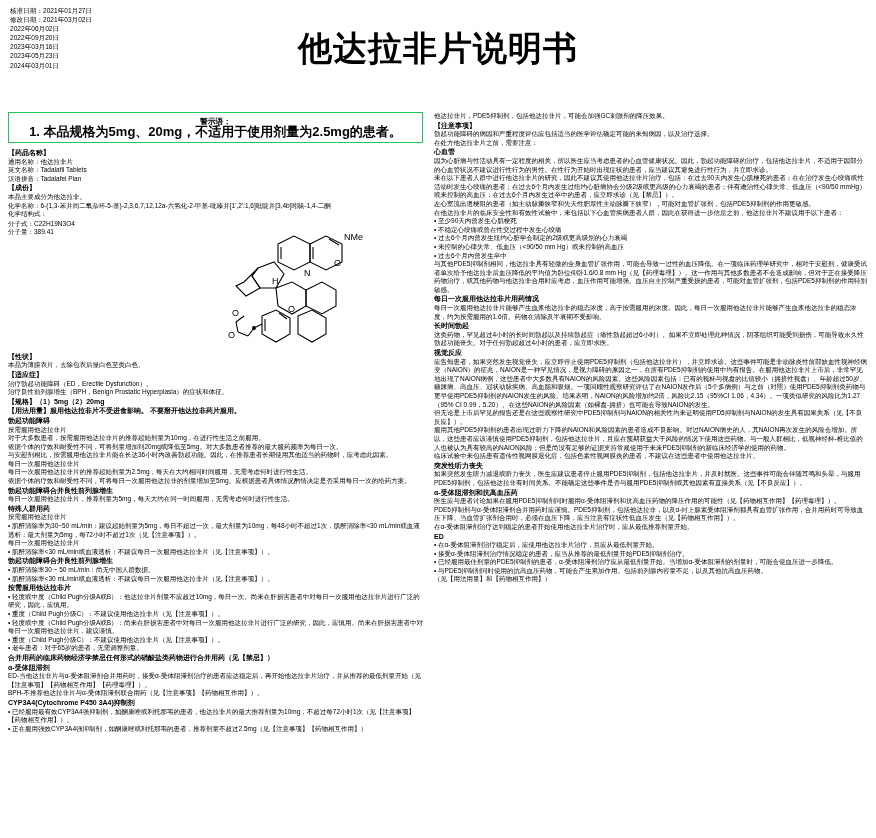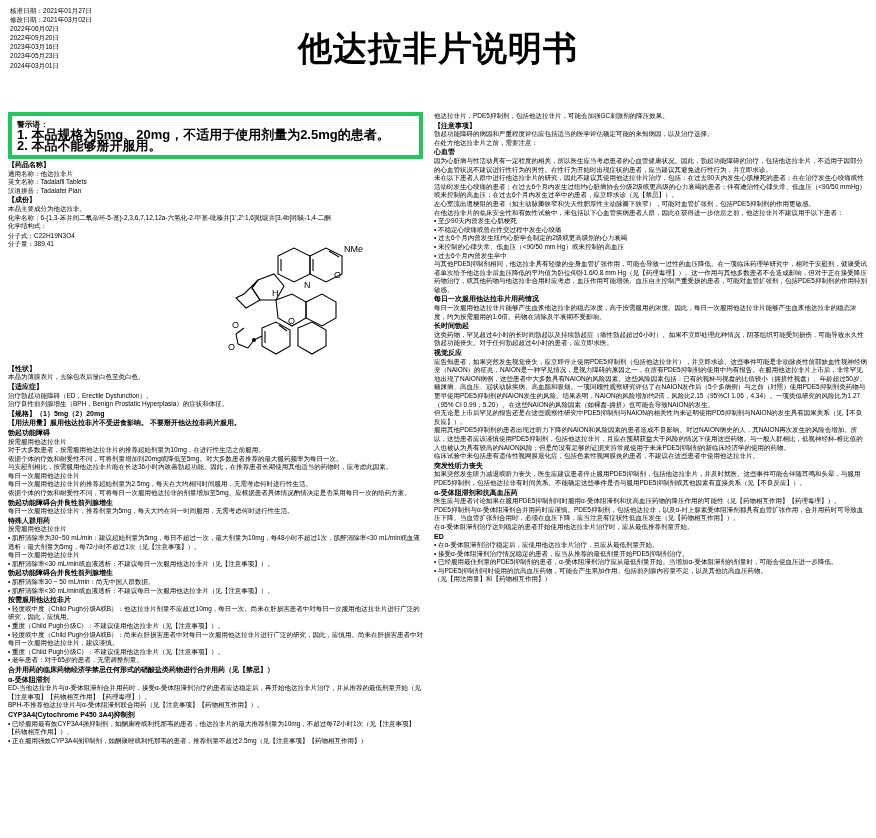--- a/index.html
+++ b/index.html
@@ -16,26 +16,26 @@
   
   .dates{position:absolute;left:10px;top:6px;font-size:6.6px;line-height:9.1px;}
   .dates div{white-space:nowrap;}
 
   
   .title-wrap{position:absolute;left:0;top:28px;width:876px;text-align:center;}
   .main-title{font-size:34px;font-weight:bold;letter-spacing:1px;line-height:40px;}
   .sub-title{font-size:11.5px;font-weight:bold;margin-top:6px;}
 
   
-  .warn{position:absolute;left:8px;top:112px;width:415px;border:4px solid #22c55e;padding:3px 5px 4px 5px;box-sizing:border-box;}
+  .warn{position:absolute;left:8px;top:112px;width:415px;border:1px solid #22c55e;padding:3px 5px 4px 5px;box-sizing:border-box;text-align:center;}
   .warn .w-h{font-size:7.8px;font-weight:bold;}
   .warn .w-l{font-size:13px;font-weight:bold;line-height:10.6px;}
 
   
-  .col{position:absolute;top:160px;font-size:6.5px;line-height:8.6px;}
+  .col{position:absolute;top:148px;font-size:6.5px;line-height:8.6px;}
   .col.left{left:8px;width:418px;}
   .col.right{left:434px;width:434px;top:112px;}
 
   .sec-h{font-weight:bold;font-size:7px;margin-top:1px;}
   p{margin:0;}
   .ln{margin:0;}
 
   
   .formula{position:relative;height:132px;margin:1px 0 0 0;}
   .formula .fl{position:absolute;left:0;top:0;width:150px;font-size:6.5px;line-height:8.6px;}
@@ -56,21 +56,20 @@
     <div>2024年03月01日</div>
   </div>
 
   <div class="title-wrap">
     <div class="main-title">他达拉非片说明书</div>
   </div>
 
   <div class="warn">
     <div class="w-h">警示语：</div>
     <div class="w-l">1. 本品规格为5mg、20mg，不适用于使用剂量为2.5mg的患者。</div>
-    <div class="w-l">2. 本品不能够掰开服用。</div>
   </div>
 
   <div class="col left" id="col-left">
       <p class="sec-h">【药品名称】</p>
       <p class="ln">通用名称：他达拉非片</p>
       <p class="ln">英文名称：Tadalafil Tablets</p>
       <p class="ln">汉语拼音：Tadalafei Pian</p>
       <p class="sec-h">【成份】</p>
       <p class="ln">本品主要成分为他达拉非。</p>
       <p class="ln">化学名称：6-(1,3-苯并间二氧杂环-5-基)-2,3,6,7,12,12a-六氢化-2-甲基-吡嗪并[1',2':1,6]吡啶并[3,4b]吲哚-1,4-二酮</p>

